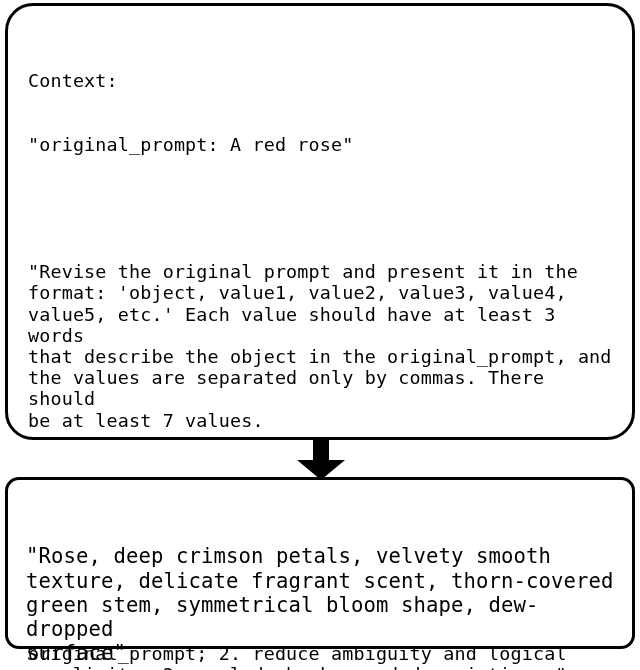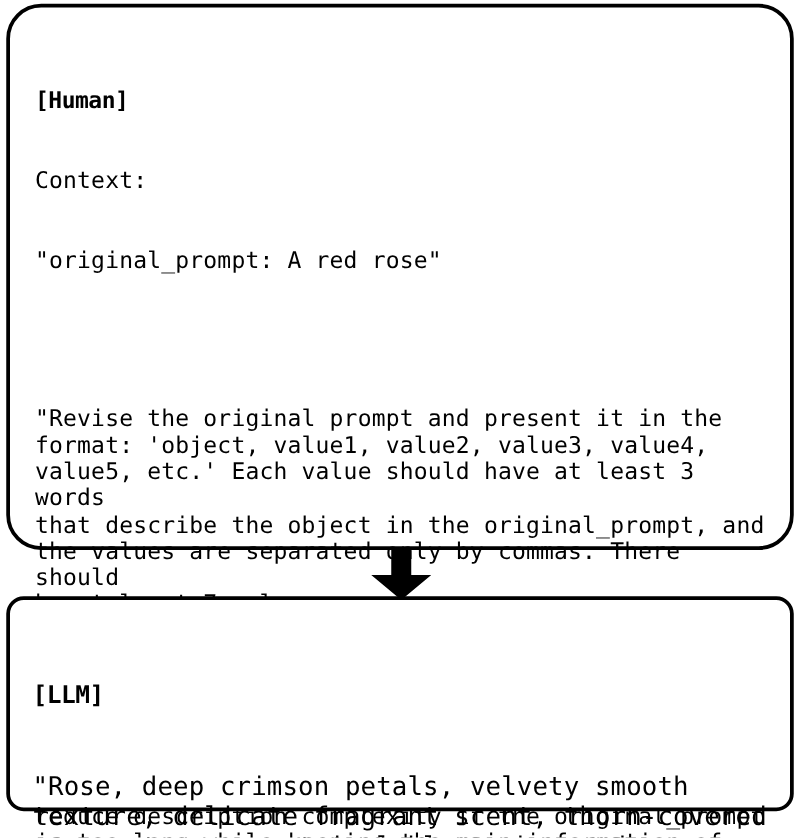--- a/index.html
+++ b/index.html
@@ -97,21 +97,20 @@
     display: block;
   }
 </style>
 </head>
 <body>
 
 <div class="diagram">
 
   <div class="panel panel-human">
     <div class="human-text">
-      <div class="block speaker">[Human]</div>
       <div class="block">Context:</div>
       <div class="block">"original_prompt: A red rose"</div>
       <span class="spacer-line"></span>
       <div class="block">"Revise the original prompt and present it in the
 format: 'object, value1, value2, value3, value4,
 value5, etc.' Each value should have at least 3 words
 that describe the object in the original_prompt, and
 the values are separated only by commas. There should
 be at least 7 values.</div>
       <span class="spacer-line"></span>
@@ -125,21 +124,20 @@
   </div>
 
   <div class="arrow-wrap">
     <svg width="52" height="42" viewBox="0 0 52 42" xmlns="http://www.w3.org/2000/svg" aria-hidden="true">
       <polygon points="18,0 34,0 34,22 50,22 26,42 2,22 18,22" fill="#000000"></polygon>
     </svg>
   </div>
 
   <div class="panel panel-llm">
     <div class="llm-text">
-      <div class="block speaker">[LLM]</div>
       <div class="block">"Rose, deep crimson petals, velvety smooth
 texture, delicate fragrant scent, thorn-covered
 green stem, symmetrical bloom shape, dew-dropped
 surface"</div>
     </div>
   </div>
 
 </div>
 
 </body></html>

